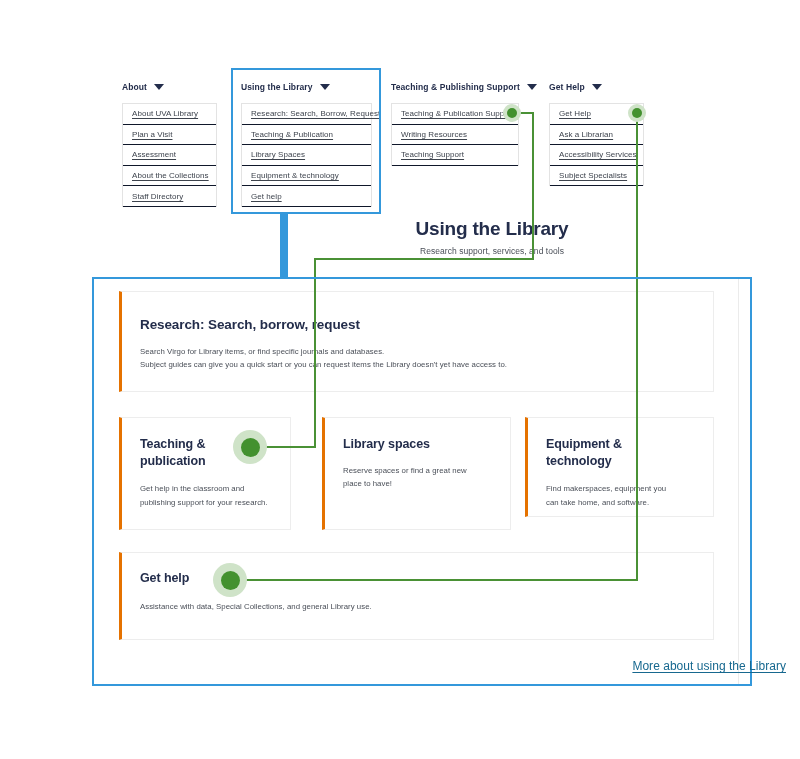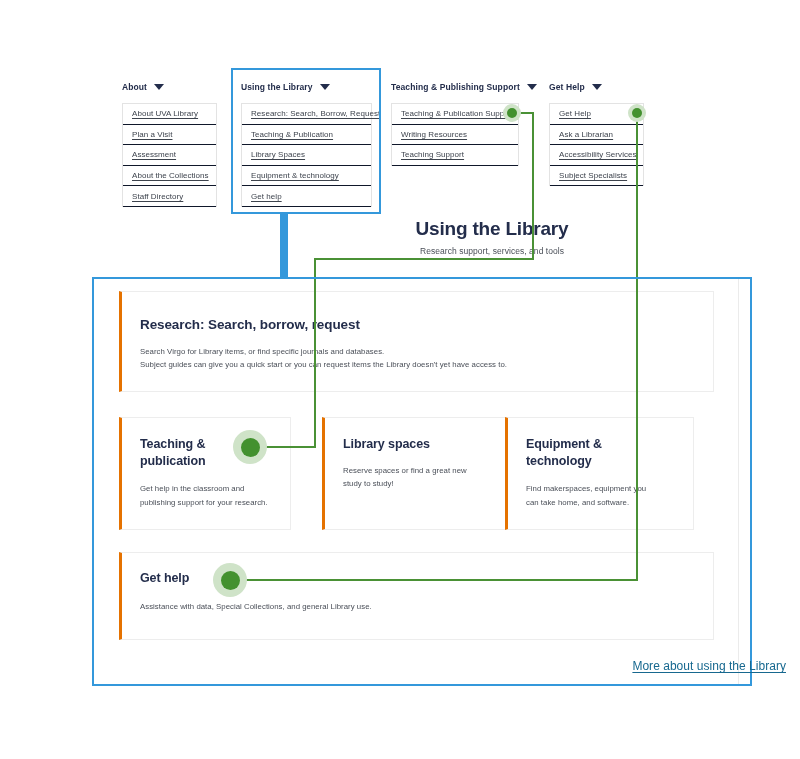--- a/index.html
+++ b/index.html
@@ -326,26 +326,26 @@
         <div>publishing support for your research.</div>
       </div>
     </div>
   </div>
 
   <div class="card" style="left:310px; top:417px; width:189px; height:113px;">
     <div class="card-pad" style="padding-top:18px;">
       <div class="card-title small">Library spaces</div>
       <div class="card-body" style="margin-top:11px;">
         <div>Reserve spaces or find a great new</div>
-        <div>study to study!</div>
-      </div>
-    </div>
-  </div>
-
-  <div class="card" style="left:493px; top:417px; width:189px; height:113px;">
+        <div>place to have!</div>
+      </div>
+    </div>
+  </div>
+
+  <div class="card" style="left:513px; top:417px; width:189px; height:100px;">
     <div class="card-pad" style="padding-top:18px;">
       <div class="card-title small">
         <div>Equipment &amp;</div>
         <div>technology</div>
       </div>
       <div class="card-body" style="margin-top:13px;">
         <div>Find makerspaces, equipment you</div>
         <div>can take home, and software.</div>
       </div>
     </div>

